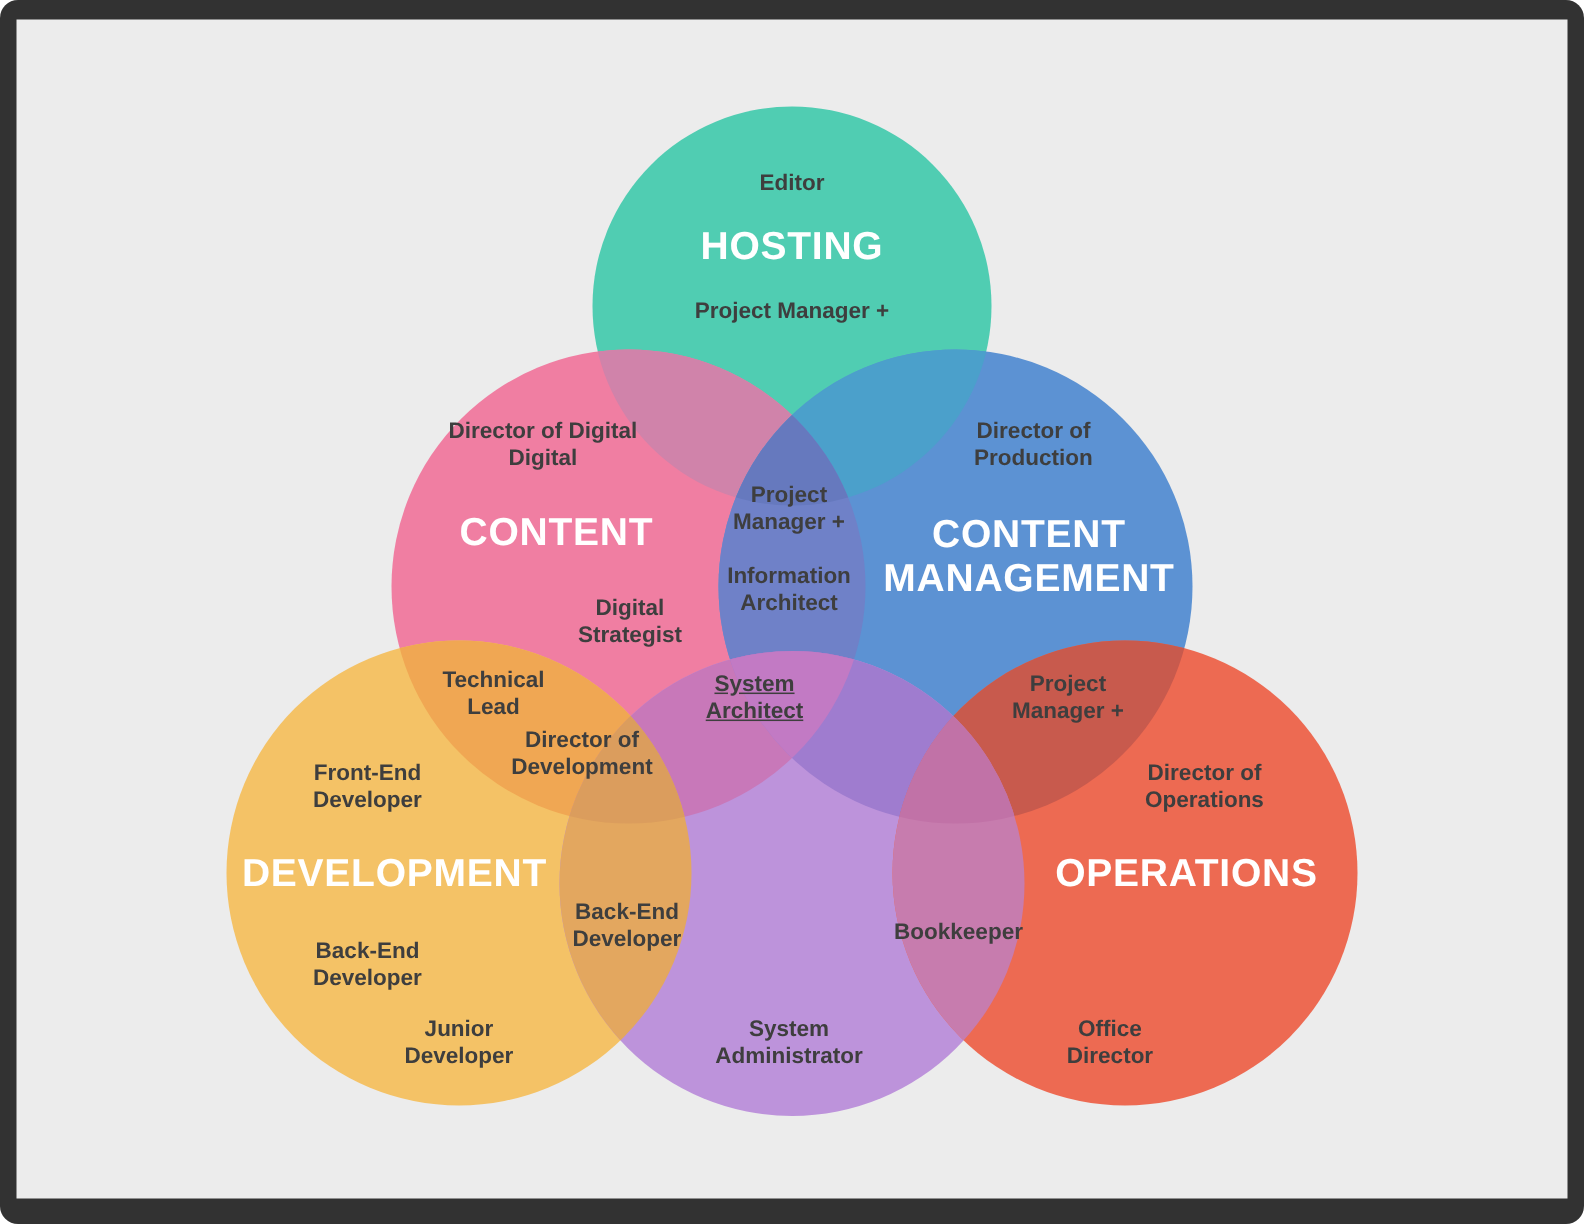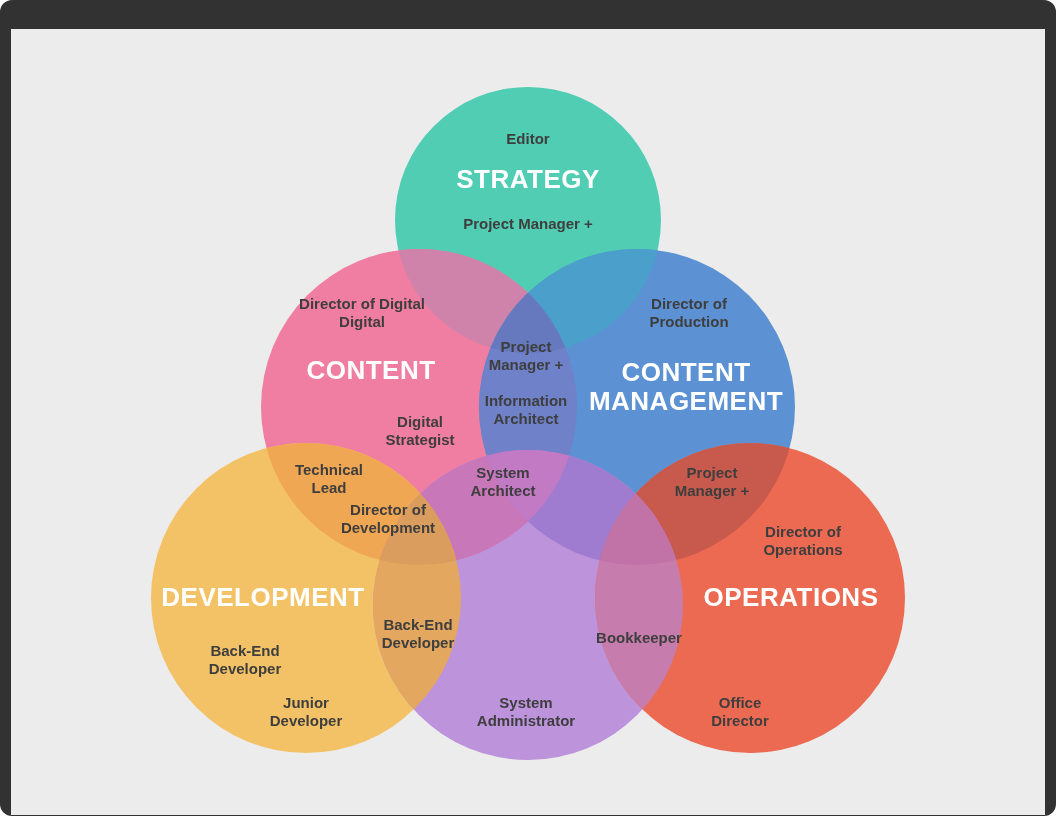--- a/index.html
+++ b/index.html
@@ -11,21 +11,20 @@
     border-radius: 12px;
     box-sizing: border-box;
     padding: 13px 11px 17px 11px;
   }
   .canvas {
     position: relative;
     width: 1034px;
     height: 786px;
     background: #ECECEC;
     overflow: hidden;
-    margin-top: 16px;
   }
   .venn-svg { position: absolute; left: 0; top: 0; }
   .label {
     position: absolute;
     transform: translate(-50%, -50%);
     text-align: center;
     font-family: "Liberation Sans", "DejaVu Sans", sans-serif;
     pointer-events: none;
   }
   .role {
@@ -92,40 +91,41 @@
       </g>
       <g clip-path="url(#clipS)">
         <circle cx="517" cy="576" r="155" clip-path="url(#clipD)" fill="#DB9D5D"></circle>
       </g>
       <g clip-path="url(#clipP)">
         <circle cx="739" cy="569" r="155" clip-path="url(#clipH)" fill="#C172A7"></circle>
       </g>
     </svg>
 
     <div class="label role" style="left:517px; top:110px; width:100px;">Editor</div>
-    <div class="label title" style="left:517px; top:151px; width:300px;">STRATEGY</div>
+    <div class="label title" style="left:517px; top:151px; width:300px;">HOSTING</div>
     <div class="label role" style="left:517px; top:195px; width:220px;">Project Manager +</div>
 
     <div class="label role" style="left:351px; top:284px; width:150px;">Director of Digital Digital</div>
     <div class="label title" style="left:360px; top:342px; width:300px;">CONTENT</div>
     <div class="label role" style="left:409px; top:402px; width:90px;">Digital Strategist</div>
 
     <div class="label role" style="left:515px; top:327px; width:92px;">Project Manager +</div>
     <div class="label role" style="left:678px; top:284px; width:110px;">Director of Production</div>
 
     <div class="label role" style="left:515px; top:381px; width:110px;">Information Architect</div>
     <div class="label title" style="left:675px; top:358px; width:215px;">CONTENT MANAGEMENT</div>
 
     <div class="label role" style="left:318px; top:450px; width:92px;">Technical Lead</div>
     <div class="label role" style="left:377px; top:490px; width:120px;">Director of Development</div>
 
-    <div class="label role" style="left:492px; top:453px; width:85px;">System Architect</div>
+    <div class="label role" style="left:492px; top:453px; width:85px;text-decoration:underline;">System Architect</div>
 
     <div class="label role" style="left:701px; top:453px; width:92px;">Project Manager +</div>
 
+    <div class="label role" style="left:234px; top:512px; width:95px;">Front-End Developer</div>
     <div class="label title" style="left:252px; top:569px; width:320px;">DEVELOPMENT</div>
     <div class="label role" style="left:234px; top:631px; width:95px;">Back-End Developer</div>
     <div class="label role" style="left:295px; top:683px; width:92px;">Junior Developer</div>
 
     <div class="label role" style="left:407px; top:605px; width:95px;">Back-End Developer</div>
 
     <div class="label role" style="left:515px; top:683px; width:120px;">System Administrator</div>
 
     <div class="label role" style="left:628px; top:609px; width:115px;">Bookkeeper</div>
 

